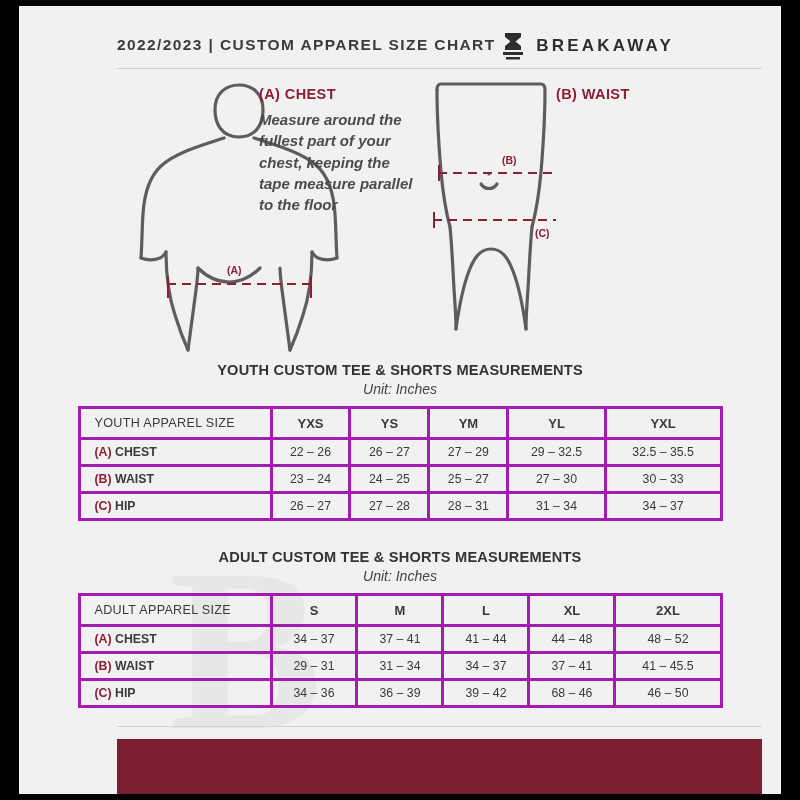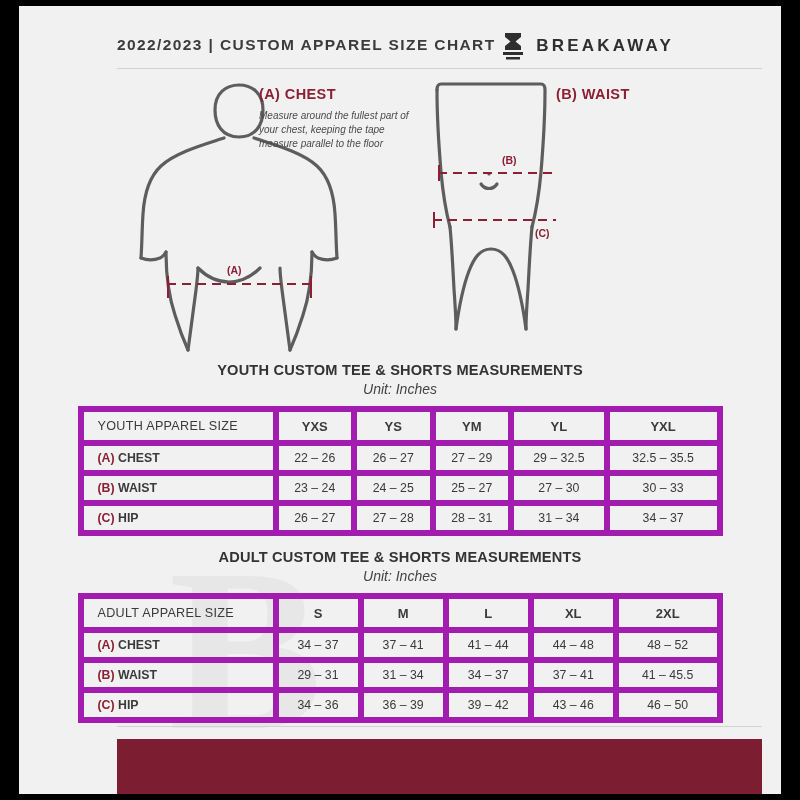--- a/index.html
+++ b/index.html
@@ -95,24 +95,25 @@
     width: 762px;
     height: 292px;
   }
   .annot-head {
     font-size: 14.5px;
     font-weight: bold;
     color: #8d1f35;
     letter-spacing: .4px;
   }
   .annot-body {
-    font-size: 10px;
+    font-size: 15px;
     line-height: 1.42;
     color: #4b4b4b;
     font-style: italic;
+    font-weight: bold;
   }
   .col-a { position: absolute; left: 240px; top: 18px; width: 160px; }
   .col-b { position: absolute; left: 537px; top: 18px; width: 152px; }
   .col-c { position: absolute; left: 537px; top: 155px; width: 155px; }
 
   .marker {
     position: absolute;
     font-size: 10.5px;
     font-weight: bold;
     color: #8d1f35;
@@ -134,21 +135,21 @@
     color: #444;
     margin-top: 3px;
     margin-bottom: 9px;
   }
   table {
     border-collapse: collapse;
     margin: 0 auto;
     width: 645px;
   }
   th, td {
-    border: 6px solid #a21caf;
+    border: 3px solid #a21caf;
     height: 24px;
     font-size: 12.3px;
     color: #3a3a3a;
     text-align: center;
     padding: 0;
   }
   th.label-col, td.label-col {
     text-align: left;
     padding-left: 14px;
     width: 175px;
@@ -328,21 +329,21 @@
             <td>31 – 34</td>
             <td>34 – 37</td>
             <td>37 – 41</td>
             <td>41 – 45.5</td>
           </tr>
           <tr>
             <td class="label-col"><span class="mk">(C)</span> <span>HIP</span></td>
             <td>34 – 36</td>
             <td>36 – 39</td>
             <td>39 – 42</td>
-            <td>43 – 46</td>
+            <td>68 – 46</td>
             <td>46 – 50</td>
           </tr>
         </tbody>
       </table>
     </div>
 
     <div class="hr hr-mid"></div>
     <div class="footer-bar"></div>
   </div>
 </div>

